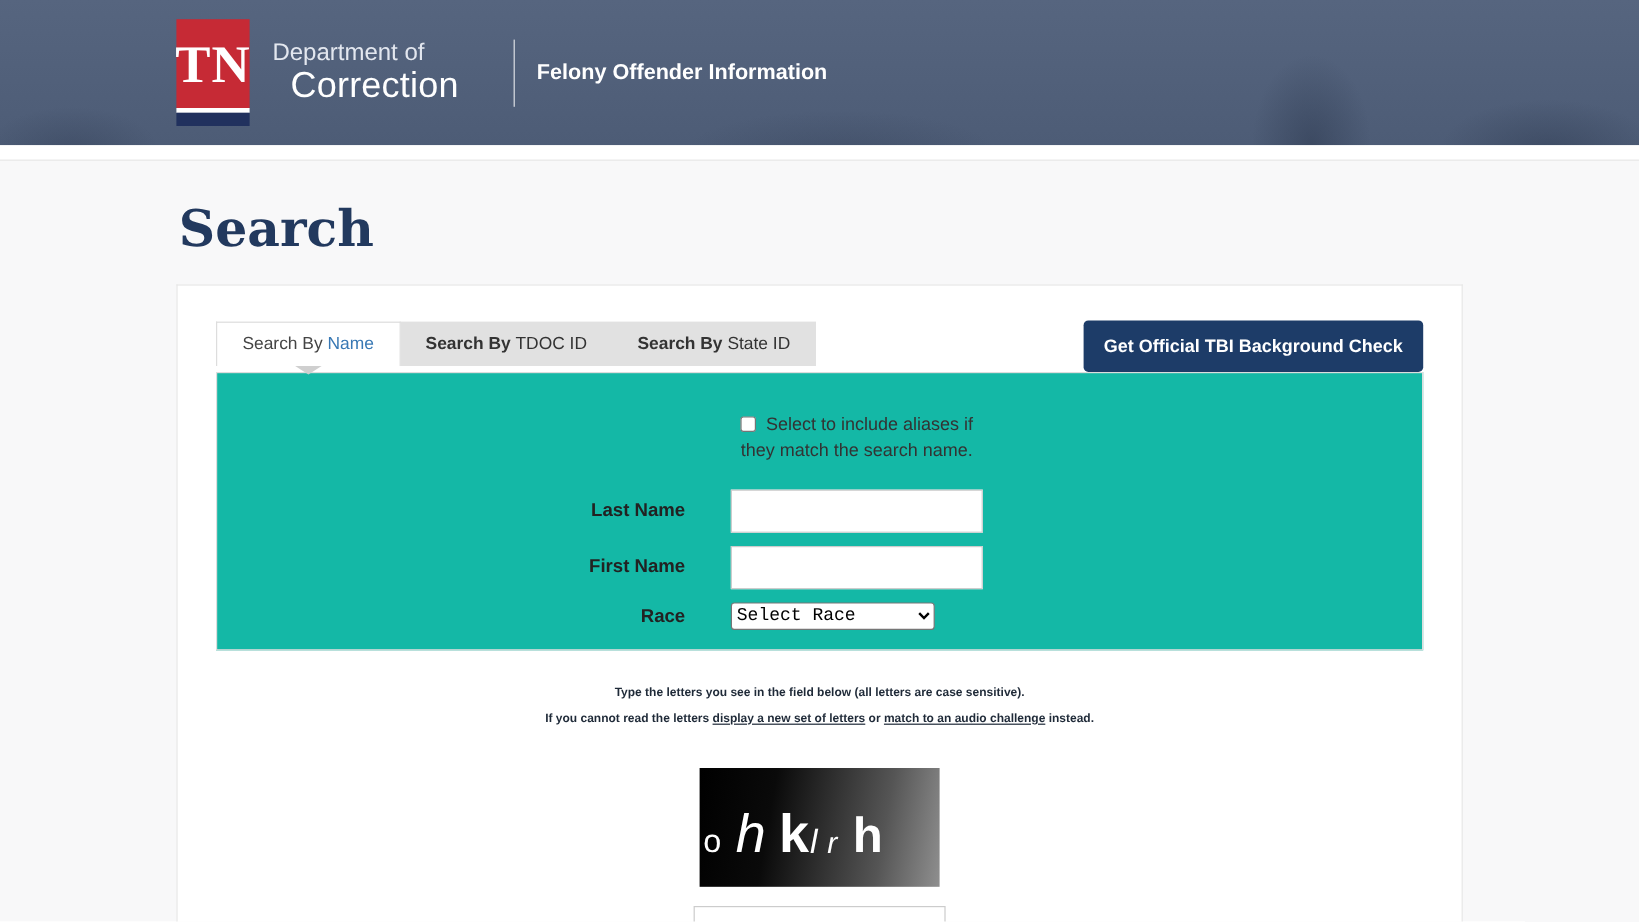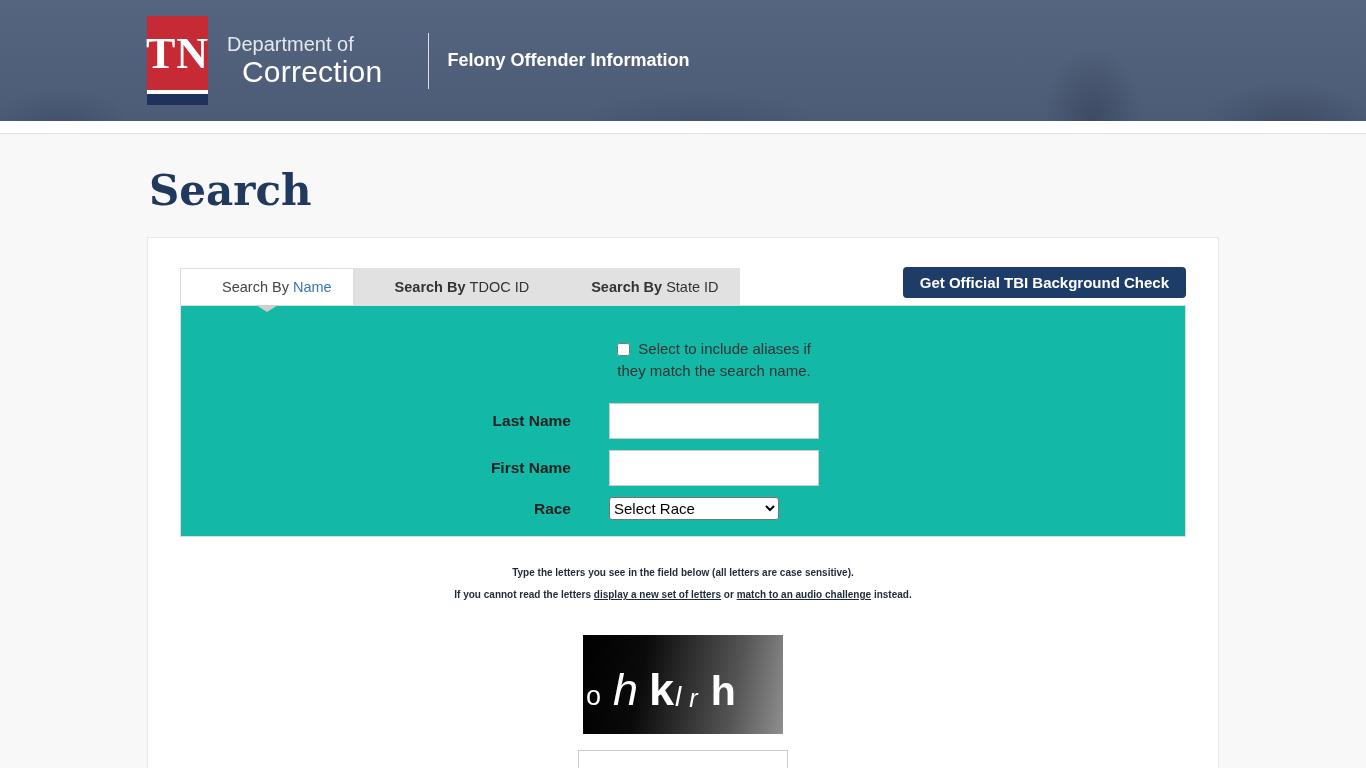--- a/index.html
+++ b/index.html
@@ -50,32 +50,32 @@
     background:#fff; border:1px solid #e7e7e7; border-bottom:none;
     padding:30px 32px 0; height:560px; position:relative;
   }
   .card-top { display:flex; justify-content:space-between; align-items:flex-start; }
 
   .tabs { display:flex; }
   .tab {
     height:37px; padding:0 21px; display:flex; align-items:center;
     background:#e1e1e1; font-size:14.5px; color:#333; cursor:pointer; white-space:pre;
   }
-  .tab .prefix { font-weight:bold;margin-left:20px; }
+  .tab .prefix { font-weight:bold; }
   .tab.active { background:#fff; border:1px solid #ddd; border-bottom:none; position:relative; }
   .tab.active .prefix { font-weight:normal; color:#444; }
   .tab.active .suffix { color:#3878B4; }
   .tab.active::after {
     content:""; position:absolute; left:50%; bottom:-7px; transform:translateX(-50%);
     border-left:11px solid transparent; border-right:11px solid transparent;
     border-top:7px solid #cfcfcf; z-index:3;
   }
 
   .tbi-btn {
-    height:31px; padding:0 17px; background:#1D3C68; color:#fff;
+    height:43px; padding:0 17px; background:#1D3C68; color:#fff;
     border:none; border-radius:4px; font-weight:bold; font-size:15px;
     font-family:"Liberation Sans",sans-serif; cursor:pointer; margin-top:-1px;
   }
 
   
   .form-panel {
     border:1px solid #ddd; height:232px; background:#14b8a6;
     padding-top:32px;
   }
   .form-row {
@@ -83,21 +83,21 @@
     align-items:center; margin-bottom:11px;
   }
   .form-label { text-align:right; font-weight:bold; font-size:15.5px; color:#222; }
   .alias-block { grid-column:2; width:210px; text-align:center; font-size:15px; color:#333; line-height:22px; margin-bottom:10px; }
   .alias-block input { vertical-align:-2px; margin-right:4px; }
   .text-input {
     width:210px; height:36px; border:1px solid #ccc; background:#fff;
     font-size:15px; padding:0 8px; font-family:"Liberation Sans",sans-serif;
   }
   .race-select {
-    width:170px; height:23px; font-size:15px; font-family:Liberation Sans, sans-serif;
+    width:170px; height:23px; font-size:15px; font-family:Liberation Mono, monospace;
     color:#000; border:1px solid #767676; border-radius:3px; background:#fff;
   }
 
   
   .captcha-instructions { text-align:center; margin-top:25px; font-size:10px; font-weight:bold; color:#1f2a38; line-height:22px; }
   .captcha-instructions a { color:#1f2a38; text-decoration:underline; cursor:pointer; }
 
   .captcha-img {
     width:200px; height:99px; margin:29px auto 0;
     background:linear-gradient(100deg, #000 0%, #0a0a0a 30%, #555 75%, #8f8f8f 100%);

